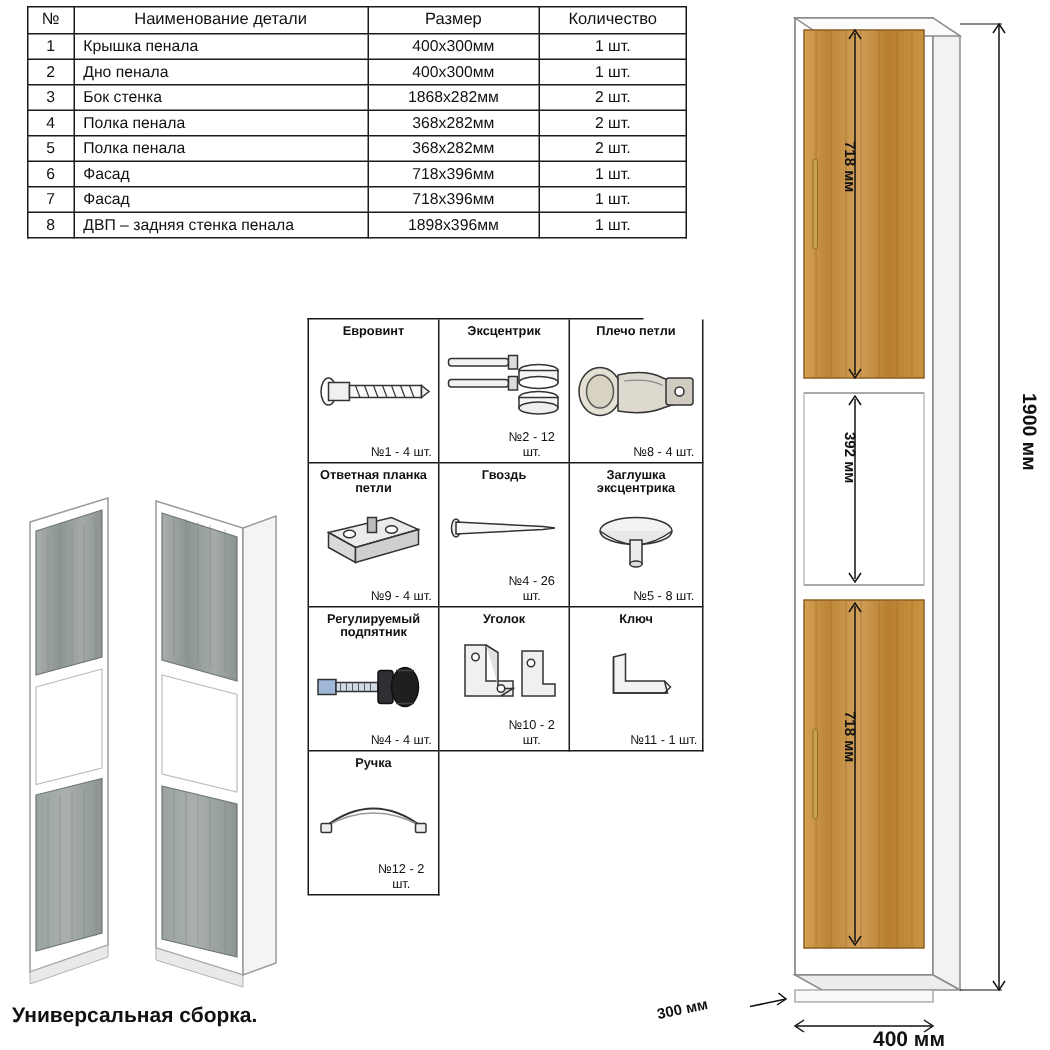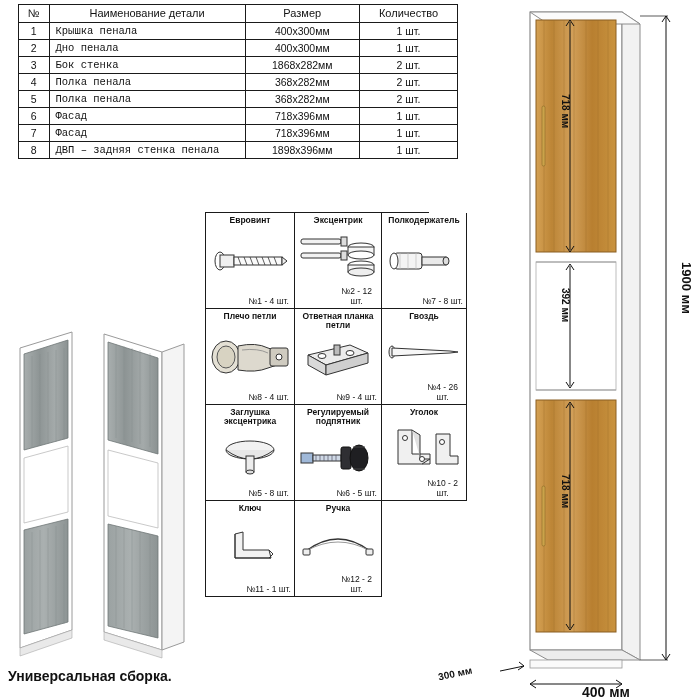--- a/index.html
+++ b/index.html
@@ -22,21 +22,21 @@
     font-size: 10.5px;
   }
   #parts-table td, #parts-table th {
     border: 1px solid #1a1a1a;
     padding: 2px 4px;
     text-align: center;
     line-height: 1.15;
     font-weight: normal;
   }
   #parts-table th { font-size: 11px; }
-  #parts-table td.name { text-align: left; padding-left: 6px; font-family: Liberation Mono, monospace; }
+  #parts-table td.name { text-align: left; padding-left: 6px; }
   #parts-table col.c0 { width: 28px; }
   #parts-table col.c1 { width: 180px; }
   #parts-table col.c2 { width: 105px; }
   #parts-table col.c3 { width: 90px; }
 
   
   #hardware {
     position: absolute;
     left: 205px; top: 212px;
     width: 224px;
@@ -194,33 +194,20 @@
         <ellipse cx="64" cy="22" rx="13" ry="4" fill="#fff" stroke="#333"></ellipse>
         <ellipse cx="64" cy="32" rx="13" ry="4" fill="#fff" stroke="#333"></ellipse>
         <rect x="51" y="32" width="26" height="7" fill="#f5f5f5" stroke="#333"></rect>
         <ellipse cx="64" cy="39" rx="13" ry="4" fill="#eee" stroke="#333"></ellipse>
       </svg>
     </div>
     <div class="hw-qty">№2 - 12 шт.</div>
   </div>
 
 
-  <div class="hw-cell">
-    <div class="hw-title">Полкодержатель</div>
-    <div class="hw-art">
-      <svg width="80" height="40" viewBox="0 0 80 40">
-        <rect x="10" y="12" width="28" height="16" rx="3" fill="#f4f4f4" stroke="#333"></rect>
-        <ellipse cx="10" cy="20" rx="4" ry="8" fill="#fff" stroke="#333"></ellipse>
-        <rect x="38" y="16" width="24" height="8" fill="#eaeaea" stroke="#333"></rect>
-        <ellipse cx="62" cy="20" rx="3" ry="4" fill="#ddd" stroke="#333"></ellipse>
-        <path d="M16 12 v16 M24 12 v16 M32 12 v16" stroke="#bbb" stroke-width="0.7"></path>
-      </svg>
-    </div>
-    <div class="hw-qty">№7 - 8 шт.</div>
-  </div>
 
   <div class="hw-cell">
     <div class="hw-title">Плечо петли</div>
     <div class="hw-art">
       <svg width="84" height="46" viewBox="0 0 84 46">
         <ellipse cx="18" cy="23" rx="14" ry="16" fill="#e4e0d4" stroke="#333"></ellipse>
         <ellipse cx="18" cy="23" rx="9" ry="11" fill="#d8d3c2" stroke="#555"></ellipse>
         <path d="M30 12 q18 -4 30 2 l12 4 v12 l-12 4 q-12 5 -30 2 z" fill="#ddd9ce" stroke="#333"></path>
         <rect x="62" y="14" width="18" height="18" rx="2" fill="#cfcbc0" stroke="#333"></rect>
         <circle cx="71" cy="23" r="3" fill="#fff" stroke="#333"></circle>
@@ -276,21 +263,21 @@
         <rect x="4" y="16" width="12" height="10" fill="#9fb8d8" stroke="#333"></rect>
         <rect x="16" y="18" width="28" height="6" fill="#cfd9e6" stroke="#333"></rect>
         <g stroke="#556" stroke-width="0.7">
           <path d="M19 18 v6 M23 18 v6 M27 18 v6 M31 18 v6 M35 18 v6 M39 18 v6"></path>
         </g>
         <rect x="44" y="10" width="10" height="22" rx="2" fill="#2f2f33" stroke="#111"></rect>
         <ellipse cx="62" cy="21" rx="9" ry="13" fill="#1f1f22" stroke="#111"></ellipse>
         <path d="M56 10 h12 M56 32 h12" stroke="#444" stroke-width="1"></path>
       </svg>
     </div>
-    <div class="hw-qty">№6 - 5 шт.</div>
+    <div class="hw-qty">№4 - 4 шт.</div>
   </div>
 
   <div class="hw-cell">
     <div class="hw-title">Уголок</div>
     <div class="hw-art">
       <svg width="76" height="48" viewBox="0 0 76 48">
         <path d="M12 6 h14 v24 h18 v10 h-32 z" fill="#f0f0f0" stroke="#333"></path>
         <path d="M26 6 l8 5 v24 h10 l-8 5" fill="#e0e0e0" stroke="#333"></path>
         <circle cx="19" cy="14" r="2.5" fill="#fff" stroke="#333"></circle>
         <circle cx="36" cy="35" r="2.5" fill="#fff" stroke="#333"></circle>

